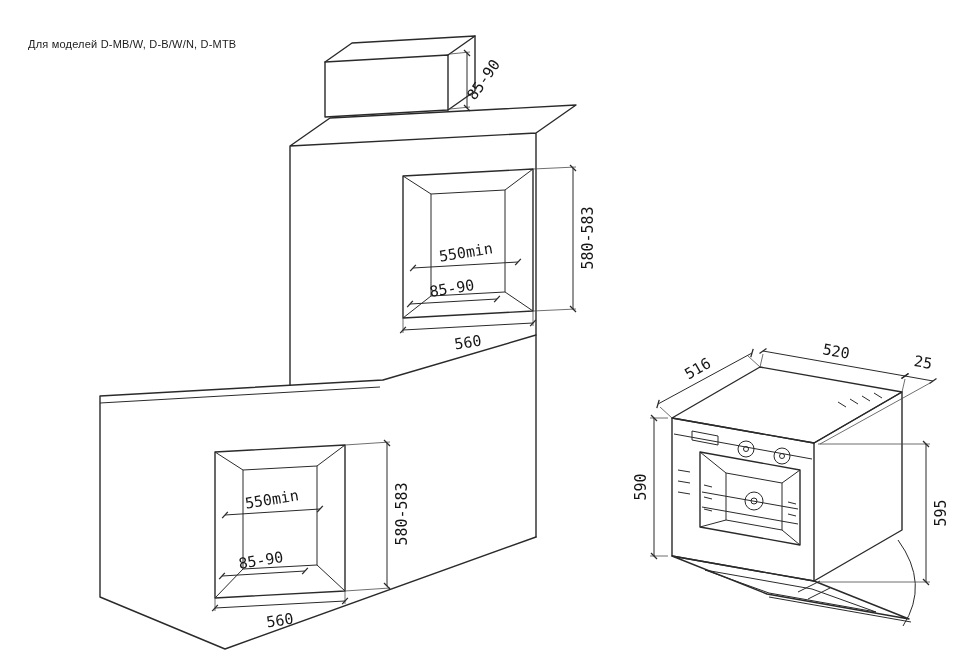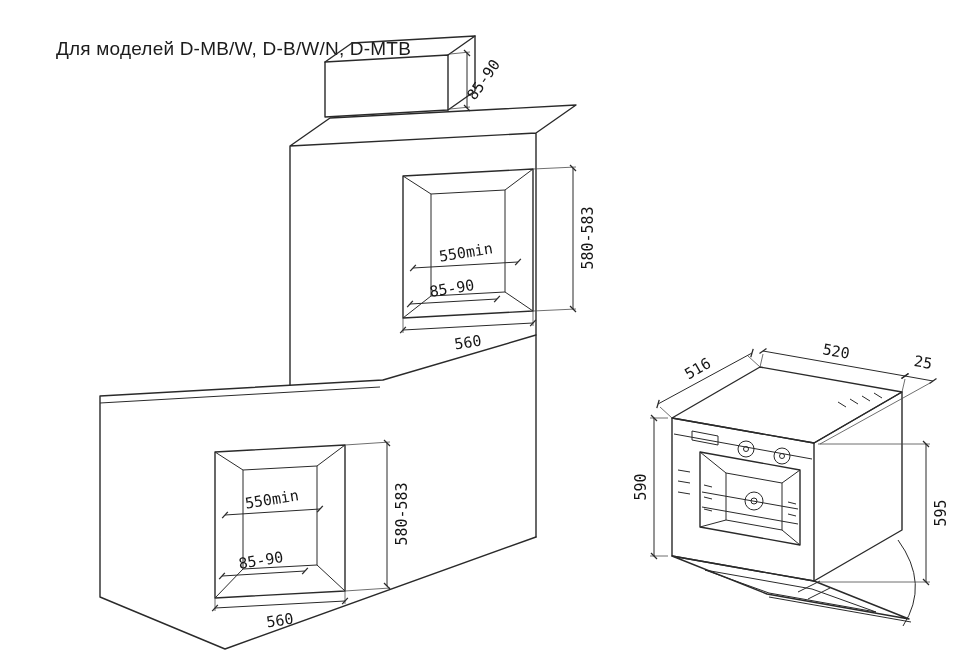--- a/index.html
+++ b/index.html
@@ -6,24 +6,23 @@
   body{
     width:965px;height:650px;
     background:#ffffff;
     position:relative;
     overflow:hidden;
     font-family:"Liberation Sans",sans-serif;
   }
   .title{
     position:absolute;
     left:28px;top:38px;
-    font-size:19px;
+    font-size:11px;
     color:#1c1c1c;
     letter-spacing:.2px;
-    margin-left:28px;
   }
   svg{position:absolute;left:0;top:0;}
   .outline{fill:none;stroke:#2a2a2a;stroke-width:1.4;stroke-linejoin:round;stroke-linecap:round;}
   .thin{fill:none;stroke:#2a2a2a;stroke-width:1;}
   .ext{fill:none;stroke:#4a4a4a;stroke-width:.8;}
   .dl{fill:none;stroke:#2a2a2a;stroke-width:1;marker-start:url(#tick);marker-end:url(#tick);}
   .dim{
     font-family:"DejaVu Sans Mono",monospace;
     font-size:15px;
     fill:#151515;

